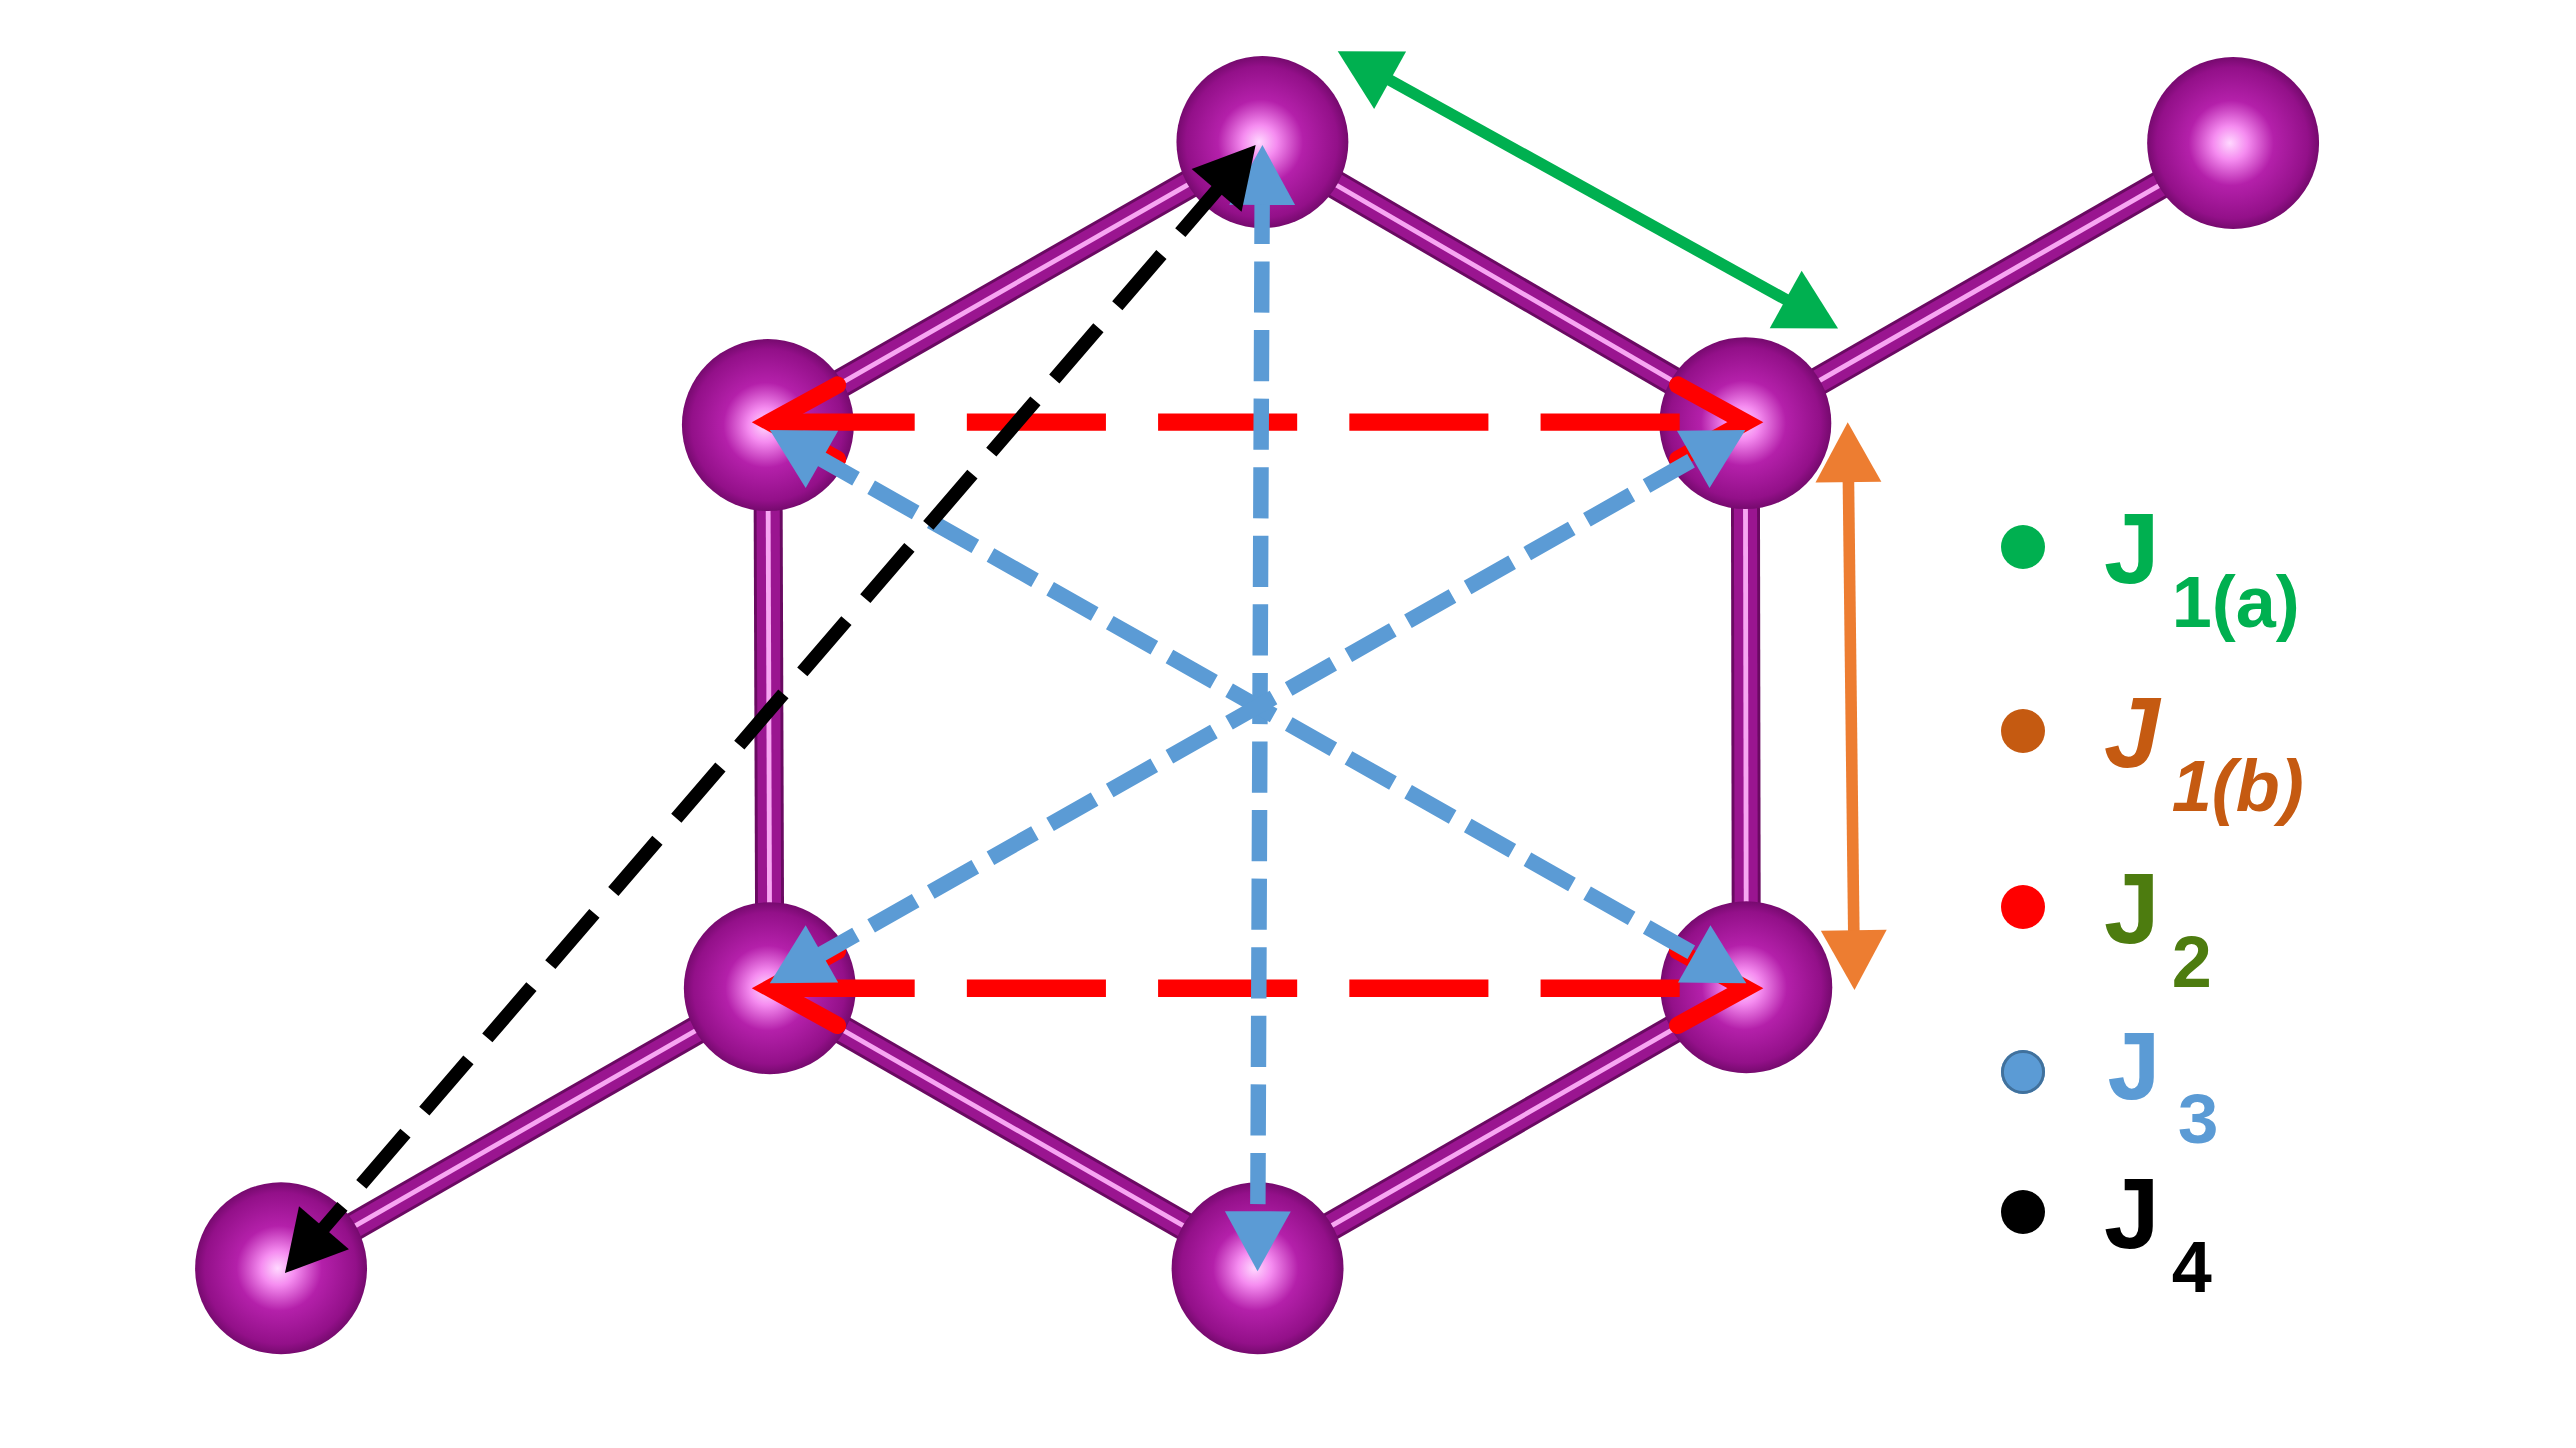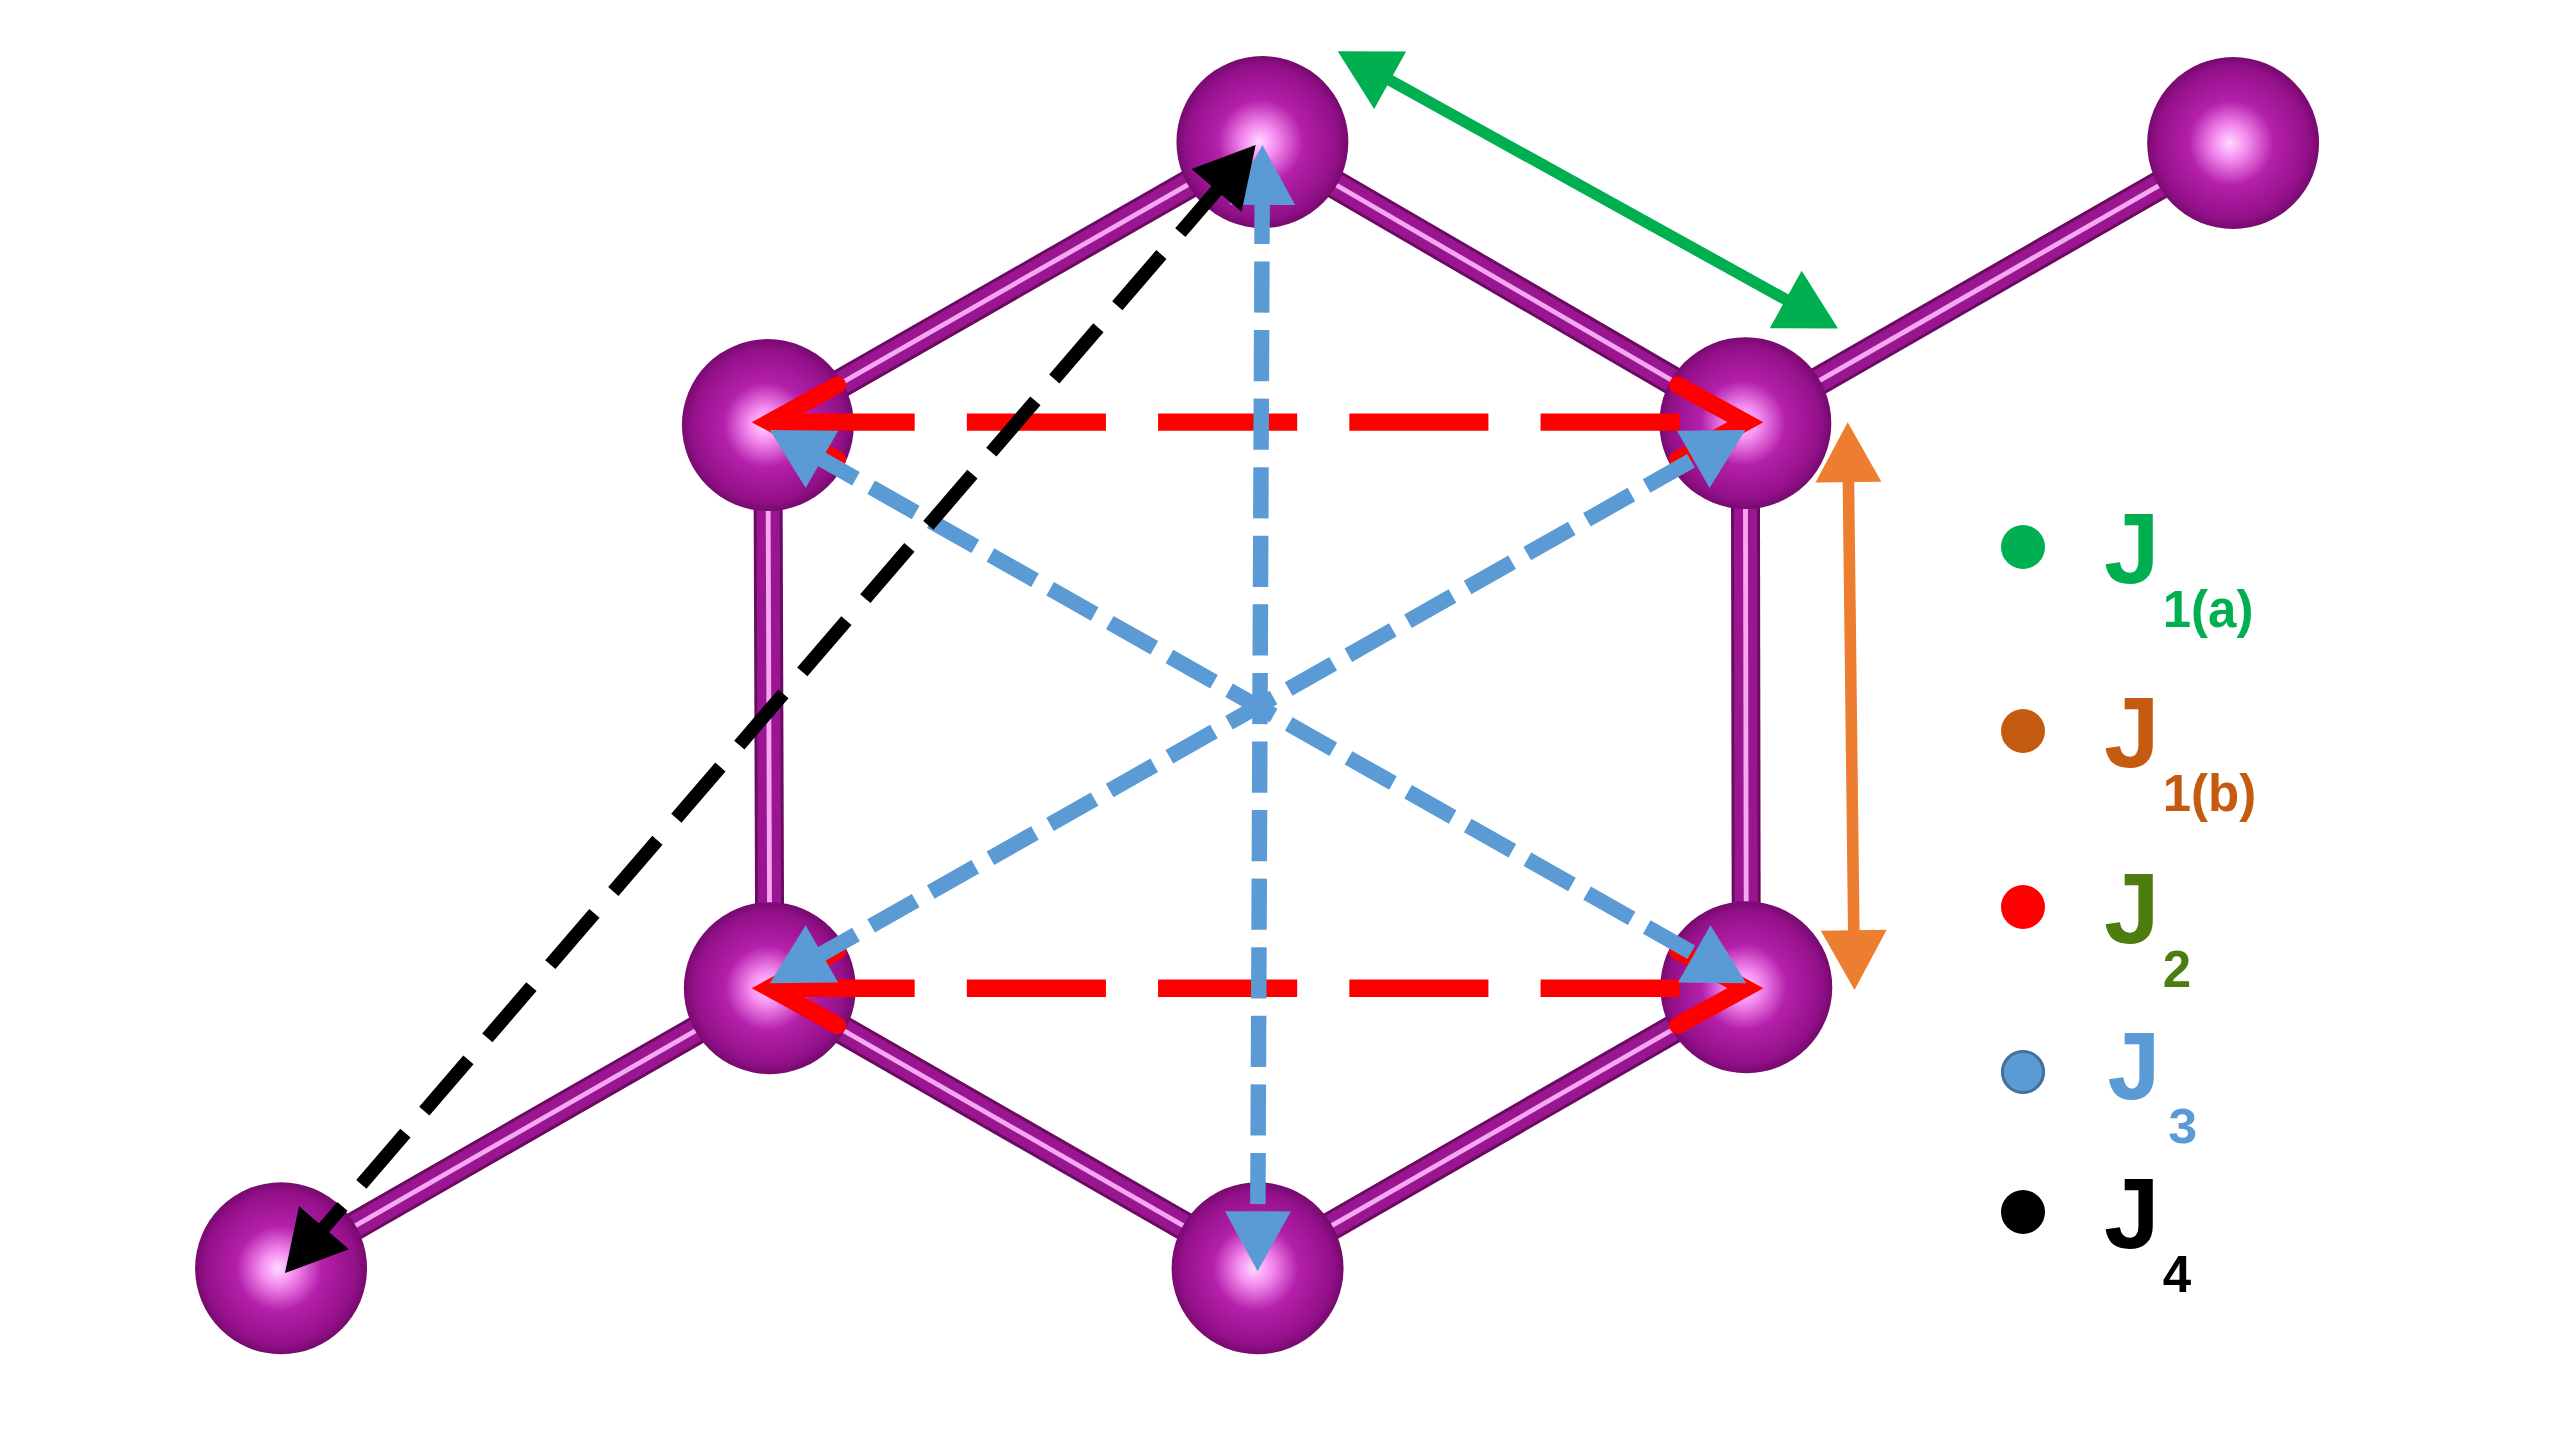--- a/index.html
+++ b/index.html
@@ -11,21 +11,21 @@
     }
     .legend-row { position: absolute; left: 0; height: 174px; width: 406px; }
     .legend-dot {
       position: absolute; left: 10.6px; width: 44px; height: 44px; border-radius: 50%;
     }
     .legend-label {
       position: absolute; left: 114px; top: -1.9px; font-size: 100px; line-height: 1;
       letter-spacing: -1.9px; white-space: nowrap;
     }
     .legend-label .sub {
-      font-size: 51px; position: relative; top: 44px; margin-left: 5px; letter-spacing: 0;
+      font-size: 72px; position: relative; top: 44px; margin-left: 14px; letter-spacing: 0;
     }
   </style>
 </head>
 <body>
 
 <svg id="stage" width="2576" height="1449" viewBox="0 0 2667 1500" xmlns="http://www.w3.org/2000/svg">
   <defs>
     <radialGradient id="atomGrad" cx="0.5" cy="0.5" r="0.55" fx="0.48" fy="0.5">
       <stop offset="0" stop-color="#FFD8FF"></stop>
       <stop offset="0.18" stop-color="#F58CF0"></stop>
@@ -122,21 +122,21 @@
         <polygon points="1300,150 1285.4099642052672,219.2382903855115 1233.71311371141,174.75598323968381" fill="#000000"></polygon>
       </g>
     </g>
 </svg>
 
 <div class="legend" id="legend">
     <div class="legend-row" style="top: 42px;">
       <span class="legend-dot" style="background: rgb(0, 176, 80);"></span>
       <span class="legend-label" style="color: rgb(0, 176, 80); top: -27px;"><span>J</span><span class="sub">1(a)</span></span>
     </div>
-    <div class="legend-row" style="top: 226px;">
+    <div class="legend-row" style="top: 226px; font-style: italic;">
       <span class="legend-dot" style="background: rgb(197, 90, 17);"></span>
       <span class="legend-label" style="color: rgb(197, 90, 17); top: -27px;"><span>J</span><span class="sub">1(b)</span></span>
     </div>
     <div class="legend-row" style="top: 402px;">
       <span class="legend-dot" style="background: rgb(255, 0, 0);"></span>
       <span class="legend-label" style="color: #4d7c0f; top: -27px;"><span>J</span><span class="sub">2</span></span>
     </div>
     <div class="legend-row" style="top: 567px;">
       <span class="legend-dot" style="background: rgb(91, 155, 213); box-shadow: rgb(65, 113, 156) 0px 0px 0px 2.9px inset;"></span>
       <span class="legend-label" style="color: rgb(91, 155, 213); top: -27px; font-family: Liberation Mono, monospace;"><span>J</span><span class="sub">3</span></span>

